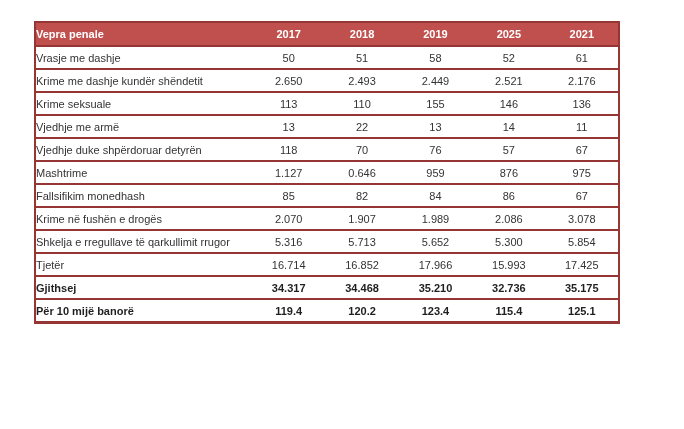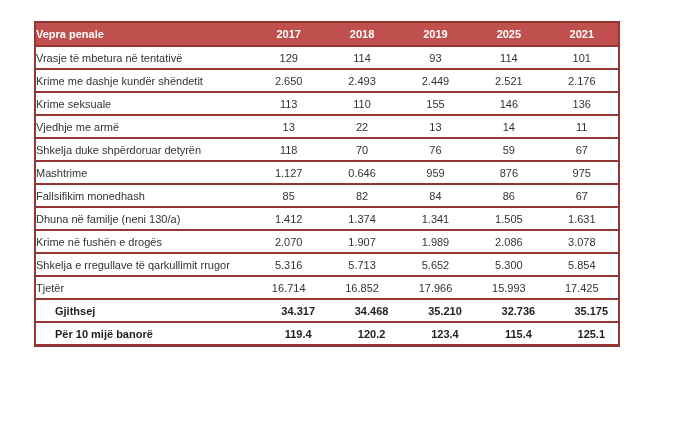--- a/index.html
+++ b/index.html
@@ -50,46 +50,45 @@
     text-align: left;
     padding-left: 8px;
     width: 216px;
   }
   .value-cell {
     text-align: center;
   }
   .bold-row td {
     font-weight: bold;
     color: #1f1f1f;
-    padding-left: 19px;
   }
 </style>
 </head>
 <body>
 
 <div class="canvas">
   <table class="stat-table">
     <thead>
       <tr>
         <th class="label-cell">Vepra penale</th>
         <th class="value-cell">2017</th>
         <th class="value-cell">2018</th>
         <th class="value-cell">2019</th>
         <th class="value-cell">2025</th>
         <th class="value-cell">2021</th>
       </tr>
     </thead>
     <tbody>
         <tr>
-          <td class="label-cell">Vrasje të mbetura në tentativë</td>
-          <td class="value-cell">129</td>
-          <td class="value-cell">114</td>
-          <td class="value-cell">93</td>
-          <td class="value-cell">114</td>
-          <td class="value-cell">101</td>
+          <td class="label-cell">Vrasje me dashje</td>
+          <td class="value-cell">50</td>
+          <td class="value-cell">51</td>
+          <td class="value-cell">58</td>
+          <td class="value-cell">52</td>
+          <td class="value-cell">61</td>
         </tr>
         <tr>
           <td class="label-cell">Krime me dashje kundër shëndetit</td>
           <td class="value-cell">2.650</td>
           <td class="value-cell">2.493</td>
           <td class="value-cell">2.449</td>
           <td class="value-cell">2.521</td>
           <td class="value-cell">2.176</td>
         </tr>
         <tr>
@@ -102,50 +101,42 @@
         </tr>
         <tr>
           <td class="label-cell">Vjedhje me armë</td>
           <td class="value-cell">13</td>
           <td class="value-cell">22</td>
           <td class="value-cell">13</td>
           <td class="value-cell">14</td>
           <td class="value-cell">11</td>
         </tr>
         <tr>
-          <td class="label-cell">Shkelja duke shpërdoruar detyrën</td>
+          <td class="label-cell">Vjedhje duke shpërdoruar detyrën</td>
           <td class="value-cell">118</td>
           <td class="value-cell">70</td>
           <td class="value-cell">76</td>
-          <td class="value-cell">59</td>
+          <td class="value-cell">57</td>
           <td class="value-cell">67</td>
         </tr>
         <tr>
           <td class="label-cell">Mashtrime</td>
           <td class="value-cell">1.127</td>
           <td class="value-cell">0.646</td>
           <td class="value-cell">959</td>
           <td class="value-cell">876</td>
           <td class="value-cell">975</td>
         </tr>
         <tr>
           <td class="label-cell">Fallsifikim monedhash</td>
           <td class="value-cell">85</td>
           <td class="value-cell">82</td>
           <td class="value-cell">84</td>
           <td class="value-cell">86</td>
           <td class="value-cell">67</td>
-        </tr>
-        <tr>
-          <td class="label-cell">Dhuna në familje (neni 130/a)</td>
-          <td class="value-cell">1.412</td>
-          <td class="value-cell">1.374</td>
-          <td class="value-cell">1.341</td>
-          <td class="value-cell">1.505</td>
-          <td class="value-cell">1.631</td>
         </tr>
         <tr>
           <td class="label-cell">Krime në fushën e drogës</td>
           <td class="value-cell">2.070</td>
           <td class="value-cell">1.907</td>
           <td class="value-cell">1.989</td>
           <td class="value-cell">2.086</td>
           <td class="value-cell">3.078</td>
         </tr>
         <tr>

